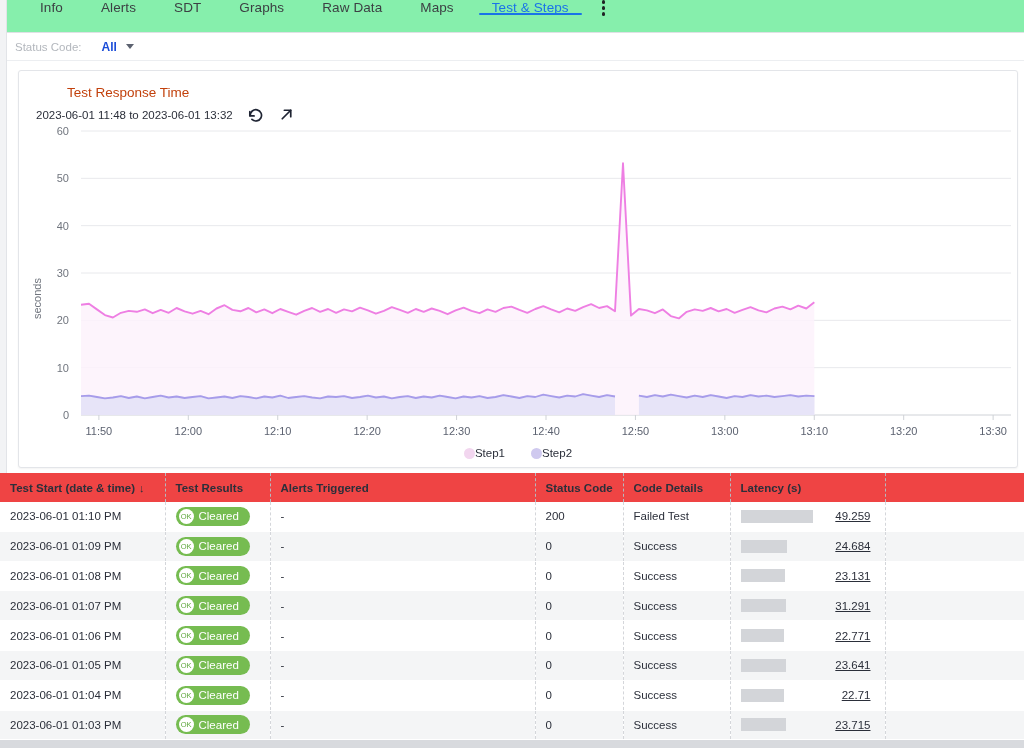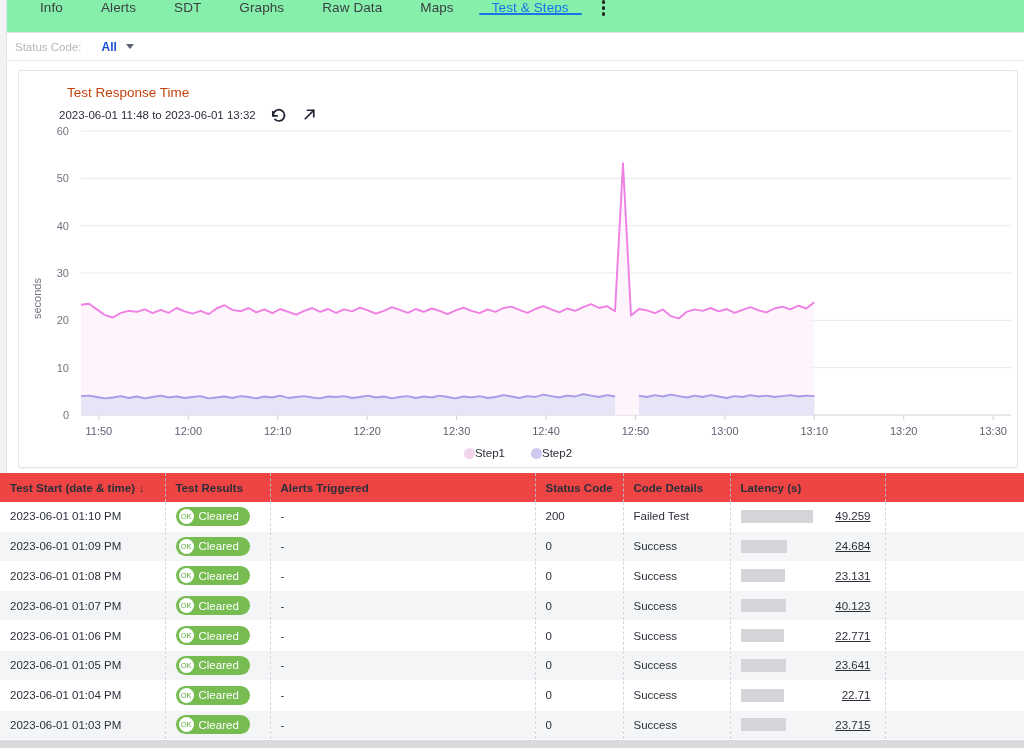--- a/index.html
+++ b/index.html
@@ -64,21 +64,21 @@
 
   
   .chart-card {
     position: absolute; left: 18px; top: 70px; width: 1000px; height: 398px;
     background: #ffffff;
     border: 1px solid #e3e5e9;
     border-radius: 3px;
     box-shadow: 0 1px 2px rgba(0,0,0,.05);
   }
   .chart-title { position: absolute; left: 17px; top: 14px; font-size: 13.5px; color: #c2410c; margin-left: 31px; }
-  .chart-range-row { position: absolute; left: 17px; top: 35px; display: flex; align-items: center; margin-left: 23px; }
+  .chart-range-row { position: absolute; left: 17px; top: 35px; display: flex; align-items: center; }
   .chart-range { font-size: 11.5px; color: #2b2f3a; }
   .ico-btn { margin-left: 14px; cursor: pointer; display: flex; align-items: center; }
 
   .plot-wrap { position: absolute; left: 0; top: 52px; width: 1000px; height: 346px; }
   .axis-title {
     position: absolute; left: 12px; top: 196px;
     font-size: 11px; color: #70757e;
     transform: rotate(-90deg); transform-origin: left top;
     white-space: nowrap;
   }
@@ -341,21 +341,21 @@
           <td><span class="badge">
               <span class="badge-ok">OK</span>
               <span>Cleared</span>
             </span></td>
           <td>-</td>
           <td>0</td>
           <td>Success</td>
           <td>
             <div class="lat-cell">
               <span class="lat-bar" style="width: 45.36px;"></span>
-              <span class="lat-val">40.123</span>
+              <span class="lat-val">31.291</span>
             </div>
           </td>
           <td></td>
         </tr>
         <tr>
           <td>2023-06-01 01:06 PM</td>
           <td><span class="badge">
               <span class="badge-ok">OK</span>
               <span>Cleared</span>
             </span></td>

